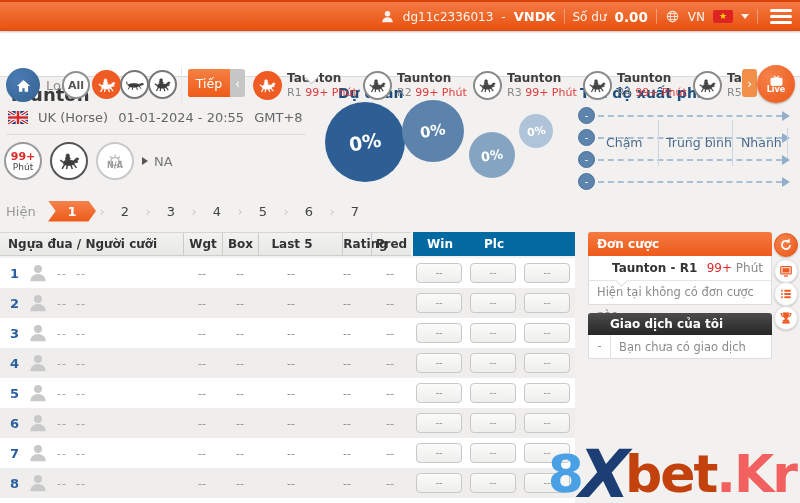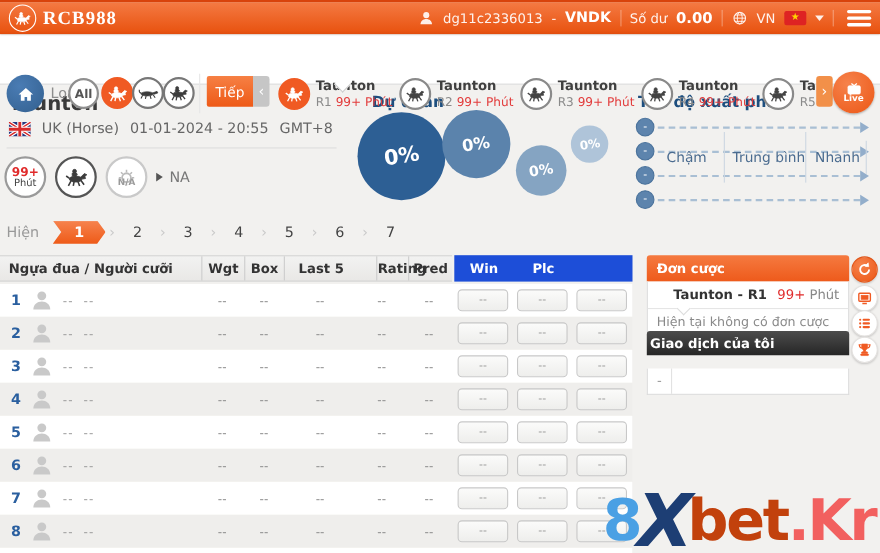--- a/index.html
+++ b/index.html
@@ -97,21 +97,21 @@
     background:linear-gradient(180deg,#f6824d,#ee5a17);
     clip-path:polygon(0 0,84% 0,100% 50%,84% 100%,0 100%,16% 50%); }
 
   
   .thead { position:absolute; left:0; top:232px; width:411px; height:24px; background:linear-gradient(180deg,#f2f2f1,#e9e8e6); border-top:1px solid #d5d5d5; border-bottom:1px solid #cfcfcf; }
   .thead span { position:absolute; top:0; height:22px; line-height:22px; font-weight:bold; font-size:12px; color:#333; text-align:center; border-left:1px solid #ccc; }
   .thead .c0 { left:0; width:183px; text-align:left; padding-left:8px; border-left:none; }
   .thead .c1 { left:183px; width:39px; } .thead .c2 { left:222px; width:36px; }
   .thead .c3 { left:258px; width:67px; } .thead .c4 { left:342px; width:46px; }
   .thead .c5 { left:371px; width:40px; }
-  .odds-head { position:absolute; left:413px; top:232px; width:162px; height:24px; background:#1d4ed8; }
+  .odds-head { position:absolute; left:413px; top:232px; width:162px; height:24px; background:#0369a1; }
   .odds-head span { position:absolute; top:0; width:54px; height:24px; line-height:24px; text-align:center; color:#fff; font-weight:bold; font-size:12px; }
   .odds-head .o0{left:0;} .odds-head .o1{left:54px;} .odds-head .o2{left:108px;margin-top:25px;}
 
   .rows { position:absolute; left:0; top:258px; width:575px; height:245px; overflow:hidden; }
   .row { position:relative; height:30px; background:#fff; }
   .rows .row:nth-child(even) { background:#efeeec; }
   .row .num { position:absolute; left:10px; top:8px; color:#2a5f9f; font-weight:bold; font-size:13px; }
   .row .avatar { position:absolute; left:27px; top:4px; color:#c9c9c9; }
   .row .nm { position:absolute; left:57px; top:9px; color:#9a9a9a; font-size:11px; letter-spacing:1px; }
   .row .jk { position:absolute; left:76px; top:9px; color:#9a9a9a; font-size:11px; letter-spacing:1px; }
@@ -122,21 +122,21 @@
 
   
   .slip-head { position:absolute; left:588px; top:232px; width:184px; height:24px; background:linear-gradient(180deg,#f57a40,#ee5a1b); border-radius:3px 3px 0 0; color:#fff; font-weight:bold; font-size:12px; line-height:24px; padding-left:9px; }
   .slip-box { position:absolute; left:588px; top:256px; width:184px; height:49px; background:#fff; border:1px solid #ddd; border-top:none; }
   .slip-race { position:relative; height:25px; border-bottom:1px solid #e5e5e5; line-height:25px; }
   .slip-race .rname { position:absolute; left:23px; font-weight:bold; color:#333; font-size:12px; }
   .slip-race .rtime { position:absolute; right:8px; font-size:12px; color:#888; }
   .slip-race .rtime b { color:#e02b2b; font-weight:normal; }
   .slip-notch { position:absolute; left:28px; top:20px; width:9px; height:9px; background:#fff; transform:rotate(45deg); border-right:1px solid #ddd; border-bottom:1px solid #ddd; }
   .slip-empty { height:23px; line-height:23px; padding-left:8px; color:#8a8a8a; font-size:11.5px; }
-  .trans-head { position:absolute; left:588px; top:301px; width:184px; height:22px; background:linear-gradient(180deg,#4c4c4c,#262626); border-radius:3px 3px 0 0; color:#fff; font-weight:bold; font-size:12px; line-height:22px; padding-left:3px; }
+  .trans-head { position:absolute; left:588px; top:313px; width:184px; height:22px; background:linear-gradient(180deg,#4c4c4c,#262626); border-radius:3px 3px 0 0; color:#fff; font-weight:bold; font-size:12px; line-height:22px; padding-left:22px; }
   .trans-box { position:absolute; left:588px; top:335px; width:184px; height:24px; background:#fff; border:1px solid #ddd; border-top:none; display:flex; align-items:center; }
   .trans-dash { width:22px; align-self:stretch; border-right:1px solid #e2e2e2; color:#999; text-align:center; line-height:23px; }
   .trans-empty { padding-left:8px; color:#8a8a8a; font-size:11.5px; }
 
   
   .rail-btn { position:absolute; left:774px; width:24px; height:24px; border-radius:50%; background:#fff; border:1px solid #e4e2e0; box-shadow:0 1px 2px rgba(0,0,0,.18); color:#f05a23; display:flex; align-items:center; justify-content:center; cursor:pointer; }
   .rail-btn.primary { background:radial-gradient(circle at 35% 30%,#f6824b,#ec5716); color:#fff; border-color:#e0561a; }
   .rb0{top:233px;} .rb1{top:259px;} .rb2{top:282px;} .rb3{top:306px;}
 
   
@@ -215,28 +215,20 @@
       <rect width="20" height="13" rx="1.5" fill="#26387f"></rect>
       <path d="M0 0l20 13M20 0L0 13" stroke="#fff" stroke-width="3.4"></path>
       <path d="M0 0l20 13M20 0L0 13" stroke="#d62a2a" stroke-width="1.3"></path>
       <path d="M10 0v13M0 6.5h20" stroke="#fff" stroke-width="4.6"></path>
       <path d="M10 0v13M0 6.5h20" stroke="#d62a2a" stroke-width="2.6"></path>
     </g>
   </defs>
 </svg>
 
 <div class="topbar">
-  <div class="logo-wrap">
-    <span class="logo-badge">
-      <svg width="17" height="15" viewBox="0 0 32 24" fill="#fff" stroke="#fff">
-          <use href="#horse-rider"></use>
-        </svg>
-    </span>
-    <span class="logo-text">RCB988</span>
-  </div>
   <div class="top-right">
     <svg width="15" height="15" viewBox="0 0 24 24" fill="rgba(255,255,255,.9)">
         <use href="#person"></use>
       </svg>
     <span>dg11c2336013</span>
     <span>-</span>
     <b style="font-size:13px">VNDK</b>
     <span class="tdiv"></span>
     <span>Số dư</span>
     <span class="balance">0.00</span>
@@ -669,20 +661,21 @@
     <span class="rname">Taunton - R1</span>
     <span class="rtime"><b>99+</b> <span>Phút</span></span>
     <span class="slip-notch"></span>
   </div>
   <div class="slip-empty">Hiện tại không có đơn cược nào</div>
 </div>
 
 <div class="trans-head">Giao dịch của tôi</div>
 <div class="trans-box">
   <span class="trans-dash">-</span>
+  <span class="trans-empty">Bạn chưa có giao dịch</span>
 </div>
 
 <div class="rail-btn primary rb0">
   <svg width="14" height="14" viewBox="0 0 24 24" fill="currentColor" stroke="currentColor">
       <use href="#refresh"></use>
     </svg>
 </div>
 <div class="rail-btn rb1">
   <svg width="14" height="14" viewBox="0 0 24 24" fill="currentColor" stroke="currentColor">
       <use href="#monitor"></use>

